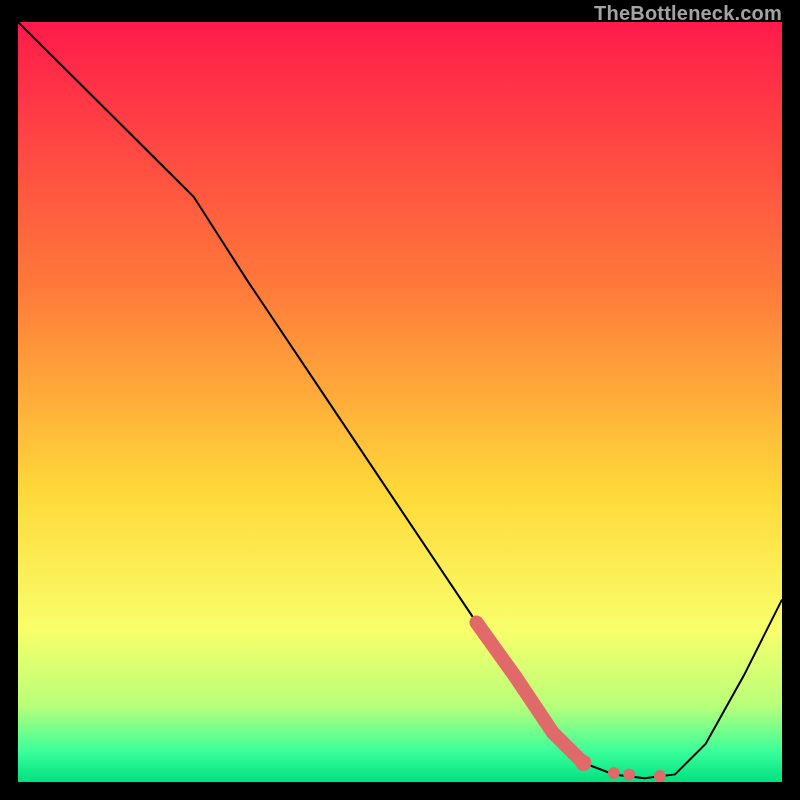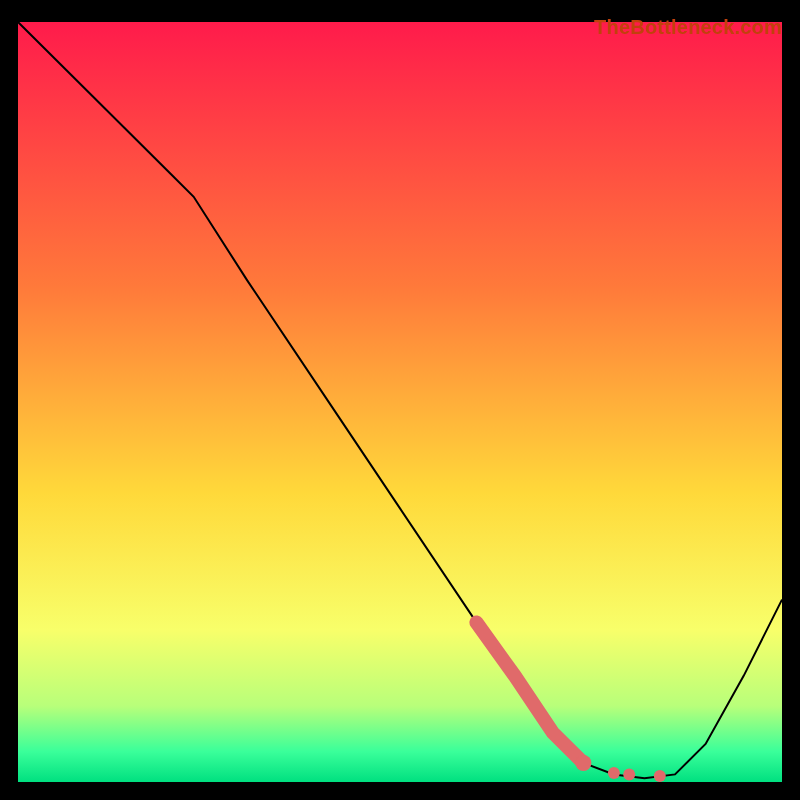--- a/index.html
+++ b/index.html
@@ -20,26 +20,26 @@
   }
   .plot {
     position: absolute;
     left: 0;
     top: 0;
     width: 764px;
     height: 760px;
   }
   .watermark {
     position: absolute;
-    top: 16px;
+    top: 2px;
     right: 18px;
     font-family: Arial, Helvetica, sans-serif;
     font-size: 20px;
     font-weight: 600;
-    color: #c2410c;
+    color: #a3a3a3;
     letter-spacing: 0.2px;
   }
 </style>
 </head>
 <body>
 
 <div class="frame">
   <svg class="plot" viewBox="0 0 764 760" preserveAspectRatio="none">
     <defs>
       <linearGradient id="bg-grad" x1="0" y1="0" x2="0" y2="1">

